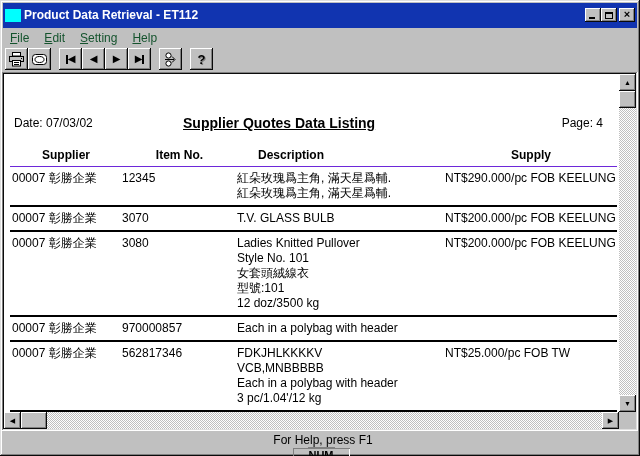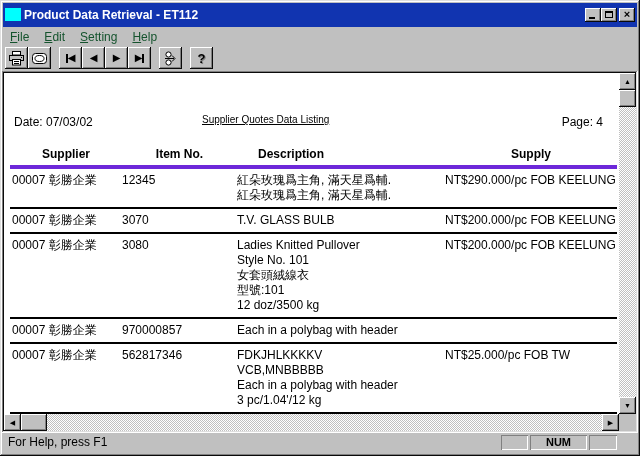--- a/index.html
+++ b/index.html
@@ -33,44 +33,44 @@
   .nav-bar{width:2px;height:9px;background:#000;}
   .qmark{font-size:13px;font-weight:bold;color:#000;text-shadow:1px 1px 0 #808080;line-height:1;}
   
   .view{flex:1;margin:0;position:relative;background:#c0c0c0;padding:2px;box-sizing:border-box;
     box-shadow: inset -1px -1px 0 #fff, inset 1px 1px 0 #808080, inset -2px -2px 0 #dfdfdf, inset 2px 2px 0 #0a0a0a;
     display:grid;grid-template-columns:1fr 17px;grid-template-rows:1fr 17px;}
   .content{background:#fff;overflow:hidden;position:relative;}
   .page{padding:42px 0 0 6px;}
   .report-header{position:relative;height:15px;width:607px;margin-bottom:17px;font-size:12px;}
   .rh-date{position:absolute;left:4px;top:0;}
-  .rh-title{position:absolute;left:192px;top:-1px;font-weight:normal;text-decoration:underline;font-size:10px;}
+  .rh-title{position:absolute;left:173px;top:-1px;font-weight:bold;text-decoration:underline;font-size:14px;}
   .rh-page{position:absolute;right:14px;top:0;text-align:center;}
   .grid-cols{display:grid;grid-template-columns:112px 115px 208px 172px;width:607px;}
-  .col-headers{font-weight:bold;font-size:12px;padding-bottom:4px;border-bottom:4px solid #6d28d9;}
+  .col-headers{font-weight:bold;font-size:12px;padding-bottom:4px;border-bottom:1px solid #6d28d9;}
   .col-headers .th{text-align:center;}
   .th-desc{padding-right:100px;}
   .trow{padding:4px 0 4px;border-bottom:2px solid #000;font-size:12px;line-height:15px;}
   .td{white-space:nowrap;}
   .c-sup{padding-left:2px;}
   
   .dither{background-color:#fff;background-image:conic-gradient(#c0c0c0 25%,#fff 0 50%,#c0c0c0 0 75%,#fff 0);background-size:2px 2px;}
   .vscroll{display:flex;flex-direction:column;}
   .hscroll{display:flex;flex-direction:row;}
   .sbtn{width:17px;height:17px;flex:none;background:#c0c0c0;display:flex;align-items:center;justify-content:center;
     box-shadow: inset -1px -1px 0 #0a0a0a, inset 1px 1px 0 #fff, inset -2px -2px 0 #808080;
     font-size:7px;color:#000;line-height:1;}
   .thumb-v{width:17px;height:17px;flex:none;background:#c0c0c0;
     box-shadow: inset -1px -1px 0 #0a0a0a, inset 1px 1px 0 #fff, inset -2px -2px 0 #808080;}
   .thumb-h{width:26px;height:17px;flex:none;background:#c0c0c0;
     box-shadow: inset -1px -1px 0 #0a0a0a, inset 1px 1px 0 #fff, inset -2px -2px 0 #808080;}
   .track{flex:1;}
   .corner{background:#c0c0c0;}
   
-  .statusbar{height:21px;margin-top:2px;display:flex;align-items:flex-start;font-size:12px;}
+  .statusbar{height:21px;margin-top:2px;display:flex;align-items:center;font-size:12px;flex-direction:column;}
   .sb-msg{margin-left:6px;color:#000;}
   .sb-spacer{flex:1;}
   .sb-panel{height:15px;box-sizing:border-box;padding:1px 3px 0;margin-left:2px;
     box-shadow: inset 1px 1px 0 #808080, inset -1px -1px 0 #fff;font-size:11px;font-weight:bold;text-align:center;}
   .sb-p1{width:27px;}
   .sb-p2{width:57px;}
   .sb-p3{width:28px;margin-right:21px;}
   svg{display:block;}
 </style>
 </head>

